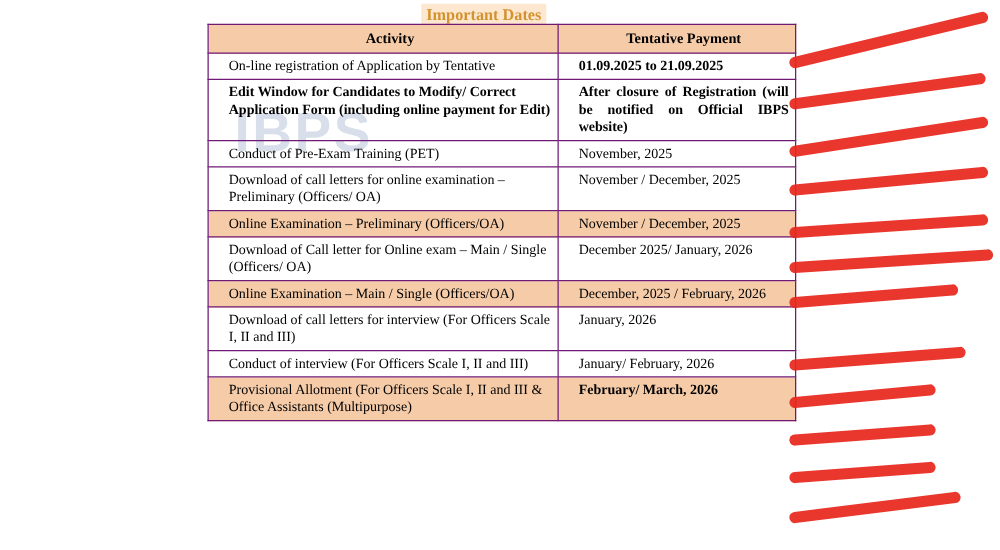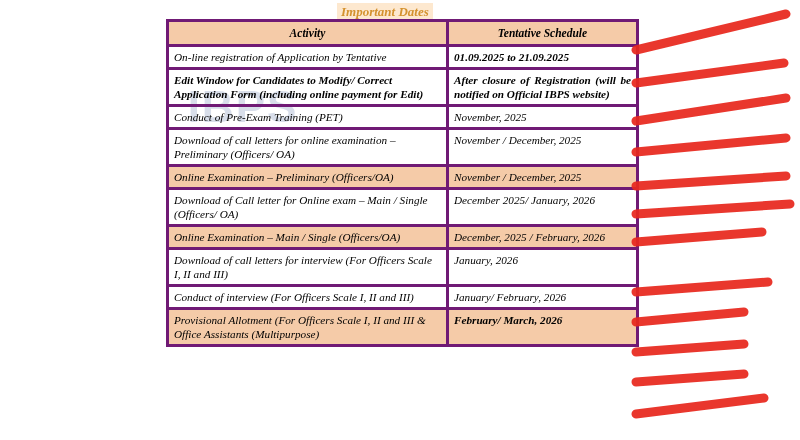--- a/index.html
+++ b/index.html
@@ -34,21 +34,20 @@
     opacity: 0.75;
     text-align: center;
     line-height: 90px;
   }
 
   .doc {
     position: relative;
     z-index: 2;
     width: 800px;
     height: 440px;
-    font-style: italic;
   }
 
   .title {
     position: absolute;
     left: 337px;
     top: 3px;
     font-family: "Liberation Serif", serif;
     font-weight: bold;
     font-size: 13px;
     color: #d4922f;
@@ -60,22 +59,22 @@
   table.schedule {
     position: absolute;
     left: 166px;
     top: 19px;
     width: 470px;
     border-collapse: collapse;
     table-layout: fixed;
     background: transparent;
   }
   table.schedule td, table.schedule th {
-    border: 3px solid #701a75;
-    padding: 3px 5px 3px 5px;
+    border: 1px solid #701a75;
+    padding: 3px 5px 3px 16px;
     font-size: 11.2px;
     line-height: 1.25;
     vertical-align: top;
     color: #000000;
     background: transparent;
   }
   table.schedule th {
     text-align: center;
     font-weight: bold;
     background: #f5cba8;
@@ -111,21 +110,21 @@
   <div class="title">Important Dates</div>
 
   <table class="schedule">
     <colgroup>
       <col class="c-activity">
       <col class="c-schedule">
     </colgroup>
     <thead>
       <tr>
         <th>Activity</th>
-        <th>Tentative  Schedule</th>
+        <th>Tentative  Payment</th>
       </tr>
     </thead>
     <tbody>
         <tr>
           <td>On-line registration of Application by Tentative</td>
           <td class="bold">01.09.2025 to 21.09.2025</td>
         </tr>
         <tr>
           <td class="bold">Edit Window for Candidates to Modify/ Correct Application Form (including online payment for Edit)</td>
           <td class="bold just">After closure of Registration (will be notified on Official IBPS website)</td>

